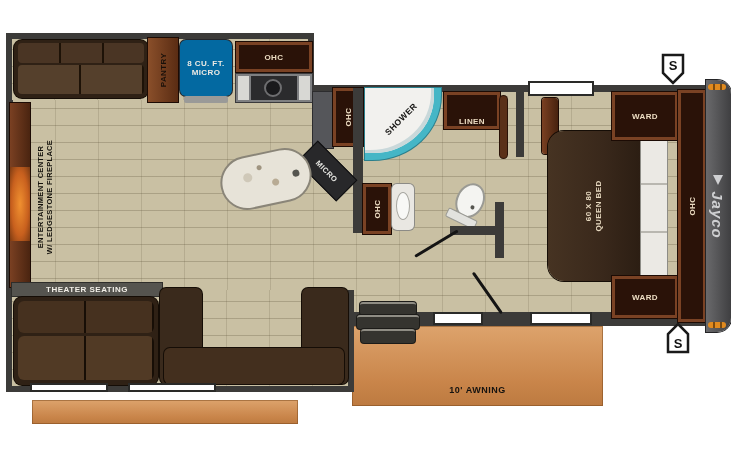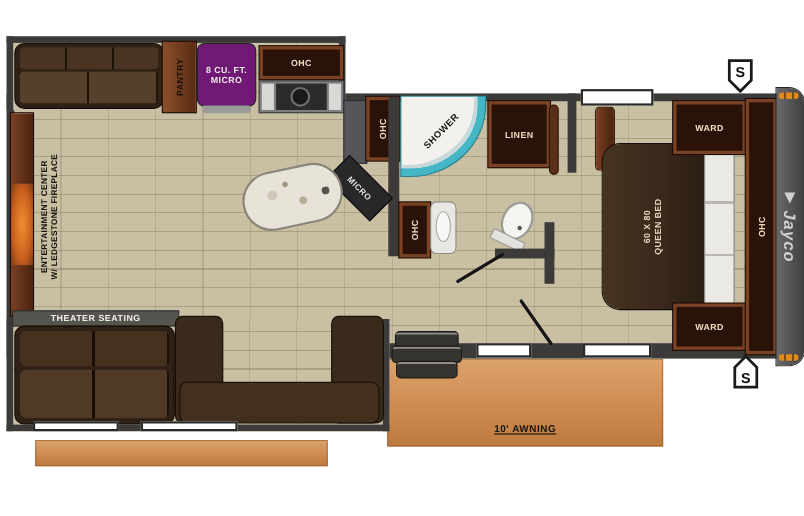--- a/index.html
+++ b/index.html
@@ -29,38 +29,38 @@
   .cushion{background:#4a3524;}
   .leaf{background:#141414;height:3px;transform-origin:0 50%;border-radius:2px;}
   .step{background:#35342f;border-top:2px solid #8f8d84;border-radius:3px;box-shadow:0 0 0 1px #1c1b18;}
 </style>
 </head>
 <body>
 
 <div id="stage">
 
   <div class="abs awning" style="left:352px;top:326px;width:251px;height:80px;"></div>
-  <div class="abs awnlbl" style="left:352px;top:385px;width:251px;text-decoration:underline;">10' AWNING</div>
+  <div class="abs awnlbl" style="left:352px;top:385px;width:251px;">10' AWNING</div>
   <div class="abs awning" style="left:32px;top:400px;width:266px;height:24px;"></div>
 
   <div class="abs floor" style="left:6px;top:85px;width:704px;height:241px;border:7px solid #3c3b39;border-bottom-width:14px;box-sizing:border-box;"></div>
 
   <div class="abs floor" style="left:6px;top:33px;width:308px;height:67px;border:6px solid #3c3b39;border-bottom:none;box-sizing:border-box;"></div>
 
   <div class="abs floor" style="left:6px;top:290px;width:348px;height:102px;border:6px solid #3c3b39;border-top:none;box-sizing:border-box;"></div>
 
   <div class="abs darkfurn" style="left:14px;top:40px;width:134px;height:58px;">
     <div class="abs cushion" style="left:4px;top:3px;width:126px;height:20px;background-image:repeating-linear-gradient(90deg,#4a3524 0 41px,#1d1207 41px 43px);border-radius:4px;"></div>
     <div class="abs cushion" style="left:4px;top:25px;width:126px;height:29px;background-image:repeating-linear-gradient(90deg,#55402c 0 61px,#1d1207 61px 63px);border-radius:4px;"></div>
   </div>
 
   <div class="abs woodfill" style="left:148px;top:38px;width:30px;height:64px;"></div>
   <div class="abs vrot lbl-dark" style="left:133px;top:64px;width:60px;height:12px;">PANTRY</div>
 
-  <div class="abs" style="left:180px;top:40px;width:52px;height:56px;background:#701a75;border-radius:6px;box-shadow:0 0 0 1px #26262a;display:flex;align-items:center;justify-content:center;">
+  <div class="abs" style="left:180px;top:40px;width:52px;height:56px;background:#0369a1;border-radius:6px;box-shadow:0 0 0 1px #26262a;display:flex;align-items:center;justify-content:center;">
     <div class="lbl" style="color:#eceae4;">
       <div>8 CU. FT.</div>
       <div>MICRO</div>
     </div>
   </div>
   <div class="abs" style="left:184px;top:96px;width:44px;height:7px;background:#9a9a98;border-radius:2px;"></div>
 
   <div class="abs woodbox" style="left:236px;top:42px;width:76px;height:30px;box-sizing:border-box;">
     <span class="lbl">OHC</span>
   </div>
@@ -76,21 +76,21 @@
   <div class="abs woodbox" style="left:333px;top:88px;width:30px;height:58px;box-sizing:border-box;"></div>
   <div class="abs vrot lbl" style="left:323px;top:111px;width:50px;height:12px;">OHC</div>
 
   <div class="abs wall" style="left:353px;top:88px;width:10px;height:145px;"></div>
 
   <div class="abs" style="left:365px;top:88px;width:76px;height:72px;background:#45b6c6;border-radius:0 0 90% 0;box-shadow:0 0 0 1px #2a7f8c;">
     <div class="abs" style="left:0;top:0;width:69px;height:65px;background:#f2f1ee;border-radius:0 0 88% 0;box-shadow:inset -3px -3px 0 #c9d8da;"></div>
     <div class="abs" style="left:6px;top:26px;width:60px;transform:rotate(-45deg);color:#131210;font-weight:bold;font-size:8.5px;text-align:center;letter-spacing:.5px;">SHOWER</div>
   </div>
 
-  <div class="abs woodbox" style="left:444px;top:92px;width:56px;height:60px;box-sizing:border-box;">
+  <div class="abs woodbox" style="left:444px;top:92px;width:56px;height:37px;box-sizing:border-box;align-items:flex-end;">
     <span class="lbl">LINEN</span>
   </div>
   <div class="abs" style="left:500px;top:96px;width:7px;height:62px;background:#5a3018;border-radius:4px;box-shadow:0 0 0 1px #2a1308;"></div>
   <div class="abs wall" style="left:516px;top:85px;width:8px;height:72px;"></div>
 
   <div class="abs woodbox" style="left:363px;top:184px;width:28px;height:50px;box-sizing:border-box;"></div>
   <div class="abs vrot lbl" style="left:355px;top:203px;width:44px;height:12px;">OHC</div>
   <div class="abs" style="left:392px;top:184px;width:22px;height:46px;background:#e9e7e2;border-radius:5px;box-shadow:0 0 0 1px #8c8b86;">
     <div class="abs" style="left:4px;top:8px;width:14px;height:28px;border-radius:50%;background:#f8f8f6;border:1.5px solid #a7a6a0;box-sizing:border-box;"></div>
   </div>

